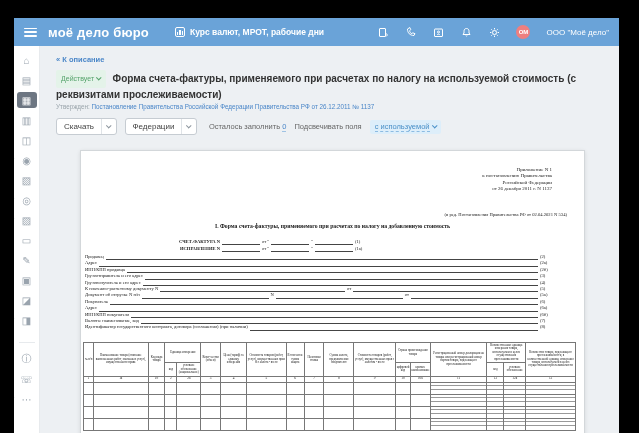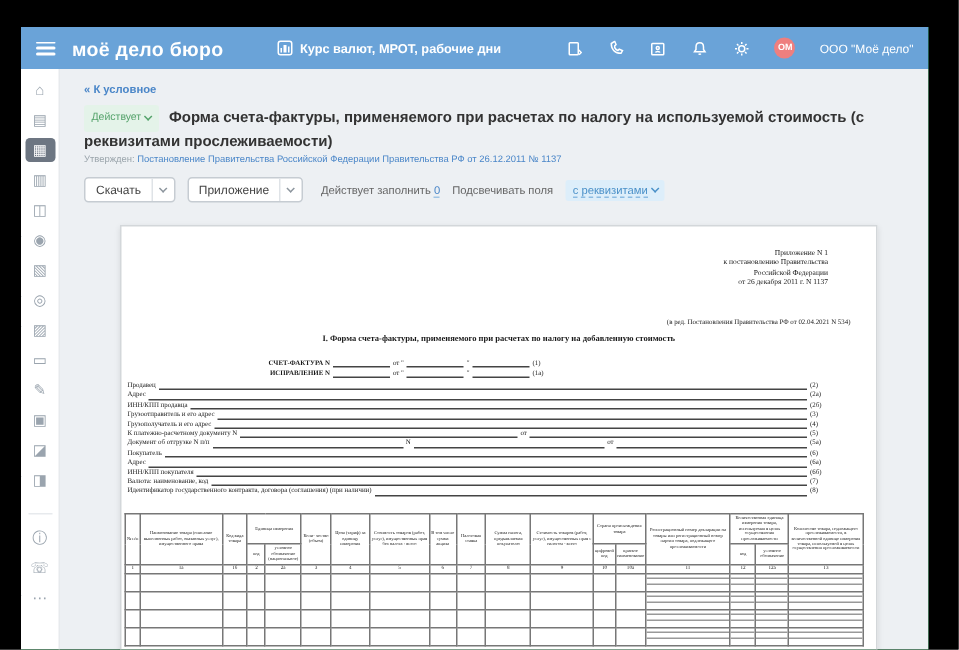--- a/index.html
+++ b/index.html
@@ -9,21 +9,21 @@
   #frame { position:absolute; left:14px; top:18px; width:605px; height:415px;
            background:#15803d; overflow:hidden; }
 
   
   #topbar { position:absolute; left:0; top:0; right:0; height:28px; background:#6aa3d8;
             display:flex; align-items:center; padding:0 10px; color:#fff; }
   #hamburger { width:13px; height:9px; display:flex; flex-direction:column;
                justify-content:space-between; cursor:pointer; margin-right:11px; }
   #hamburger span { display:block; height:1.6px; background:#fff; border-radius:1px; }
   #logo { font-size:13px; font-weight:bold; letter-spacing:.2px; white-space:nowrap; }
-  #quicklink { display:flex; align-items:center; margin-left:36px; gap:5px; cursor:pointer; }
+  #quicklink { display:flex; align-items:center; margin-left:26px; gap:5px; cursor:pointer; }
   #ql-icon { width:10px; height:10px; border:1px solid #fff; border-radius:2px;
              display:flex; align-items:flex-end; justify-content:center; gap:1px; padding:1.5px 1px; }
   #ql-icon i { display:block; width:1.5px; background:#fff; }
   #ql-icon i:nth-child(1){height:3px} #ql-icon i:nth-child(2){height:5px} #ql-icon i:nth-child(3){height:4px}
   #quicklink span { font-size:8.5px; font-weight:bold; }
   #topbar-right { margin-left:auto; display:flex; align-items:center; gap:16px; }
   .hicon { width:12px; height:12px; display:flex; align-items:center; justify-content:center; cursor:pointer; }
   .hicon svg { width:11px; height:11px; fill:none; stroke:#fff; stroke-width:1; }
   #avatar { width:14px; height:14px; border-radius:50%; background:#ee7f7f; color:#fff;
             font-size:6px; font-weight:bold; display:flex; align-items:center; justify-content:center; }
@@ -207,21 +207,21 @@
       <div class="sitem">
         <span>☏</span>
       </div>
       <div class="sitem">
         <span class="plus">+</span>
         <span>⋯</span>
       </div>
     </div>
 
   <div id="content">
-    <div id="backlink">« К условное</div>
+    <div id="backlink">« К описание</div>
 
     <div id="titleblock">
       <span id="status-badge">
         <span>Действует</span>
         <span class="caret"></span>
       </span><span>Форма счета-фактуры, применяемого при расчетах по налогу на используемой стоимость (с реквизитами прослеживаемости)</span>
     </div>
 
     <div id="approved">
       <span>Утвержден:</span>
@@ -229,32 +229,32 @@
     </div>
 
     <div id="toolbar">
       <div class="btn">
         <span class="lbl">Скачать</span>
         <span class="dd">
             <span class="caret"></span>
           </span>
       </div>
       <div class="btn">
-        <span class="lbl">Приложение</span>
+        <span class="lbl">Федерации</span>
         <span class="dd">
             <span class="caret"></span>
           </span>
       </div>
       <span id="remaining">
-        <span>Действует заполнить</span>
+        <span>Осталось заполнить</span>
         <b>0</b>
       </span>
       <span id="hl-label">Подсвечивать поля</span>
       <span id="hl-chip">
-        <u>с реквизитами</u>
+        <u>с используемой</u>
         <span class="caret"></span>
       </span>
     </div>
 
     <div id="page">
       <div id="appendix">
           <div>Приложение N 1</div>
           <div>к постановлению Правительства</div>
           <div>Российской Федерации</div>
           <div>от 26 декабря 2011 г. N 1137</div>

